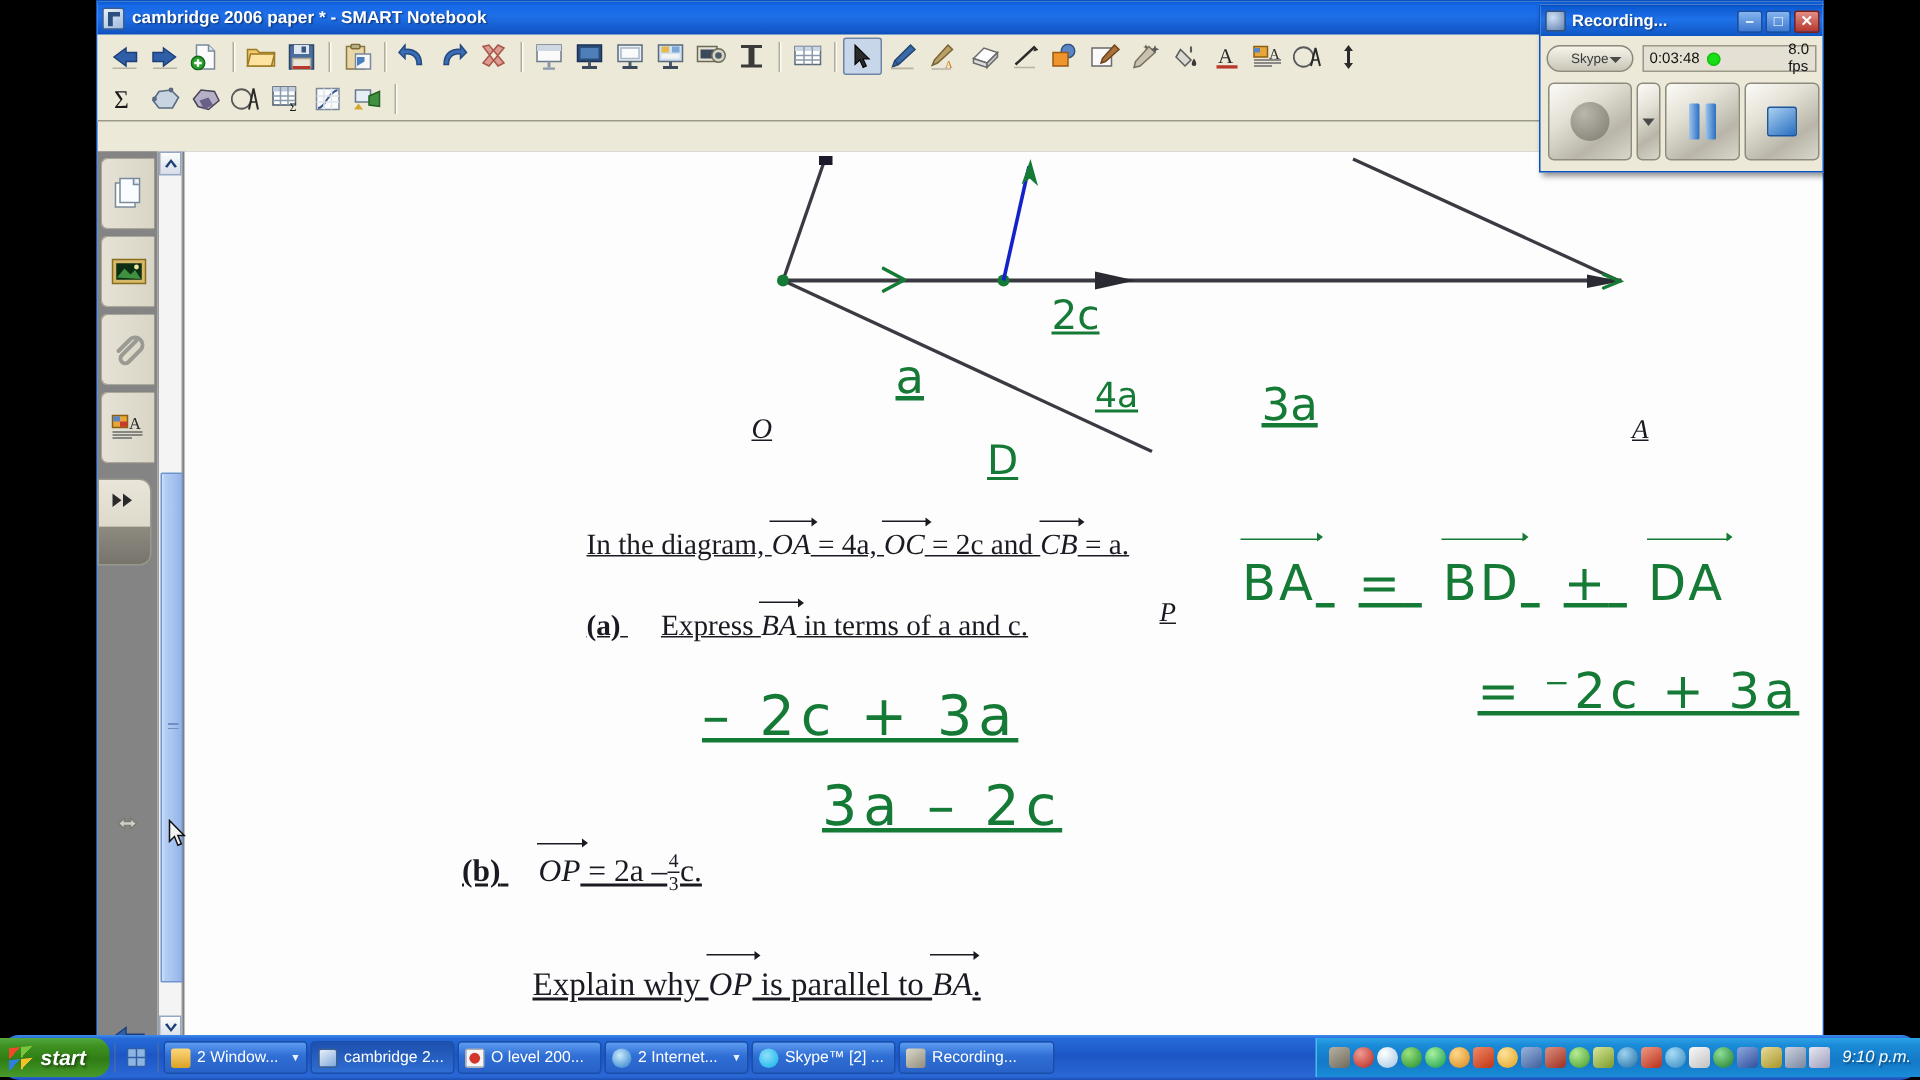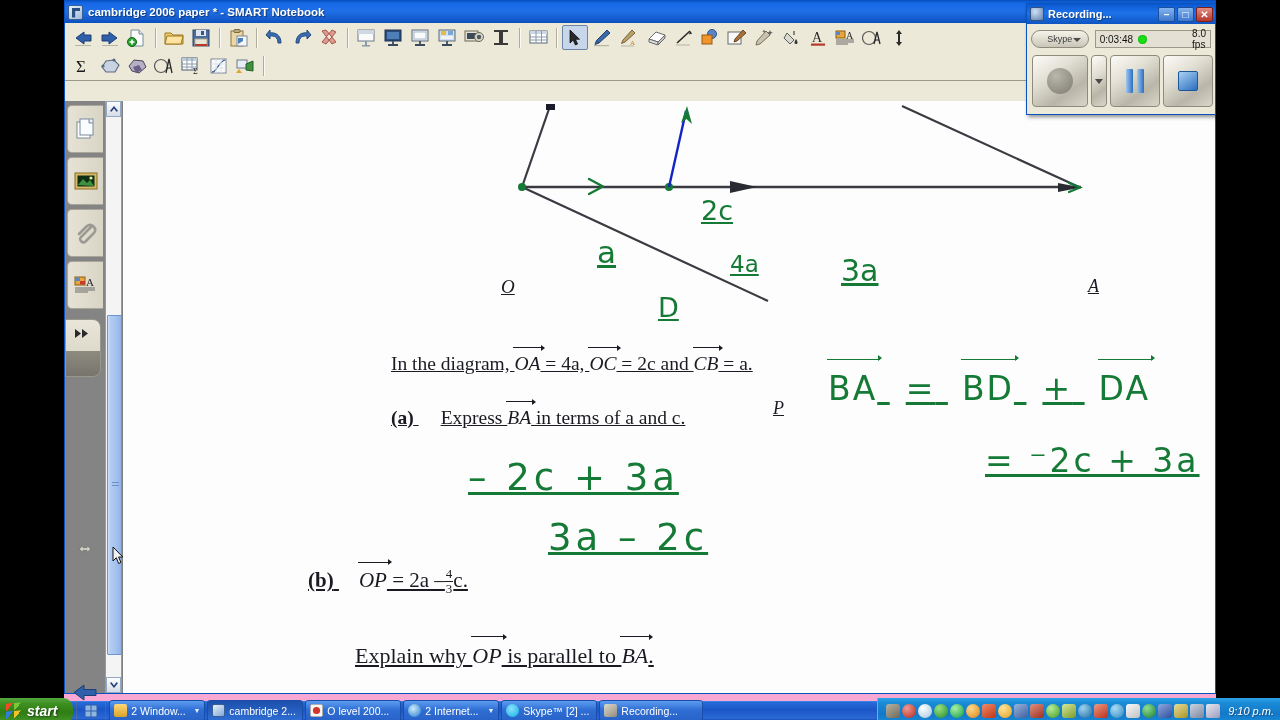--- a/index.html
+++ b/index.html
@@ -186,23 +186,23 @@
   .glyph-pause { display:flex; gap:4px; }
   .glyph-pause i { display:block; width:7px; height:24px; border-radius:1px;
     background: linear-gradient(90deg,#9fc6ee,#2a6fc0); }
   .glyph-stop { width:20px; height:20px; border-radius:2px;
     background: linear-gradient(145deg,#a9d0f2,#2a6fc0); border:1px solid #1d5699; }
   .glyph-dn { border-left:4px solid transparent; border-right:4px solid transparent;
               border-top:5px solid #4a4a4a; }
 
   
   #taskbar {
-    position:absolute; left:0; bottom:0; width:1280px; height:19px; z-index:50;
+    position:absolute; left:0; bottom:0; width:1280px; height:30px; z-index:50;
     background: linear-gradient(180deg,#3f8bec 0%, #256ad8 8%, #1c56c6 45%, #2a68d6 92%, #1b4fb5 100%);
-    display:flex; align-items:center;
+    display:flex; align-items:center;border-radius:13px;
   }
   #startbtn {
     height:26px; padding:0 16px 0 6px; display:flex; align-items:center; gap:5px;
     background: linear-gradient(180deg,#53a93f 0%, #3f9122 20%, #2f7d14 55%, #489a2b 100%);
     border-radius:0 10px 10px 0; flex:none;
   }
   #startbtn .flag { width:16px; height:15px; flex:none;
     background:
       linear-gradient(135deg,#f14a28 0 50%, transparent 50%) no-repeat 0 0/8px 7px,
       linear-gradient(135deg,#79c63c 0 50%, transparent 50%) no-repeat 8px 0/8px 7px,

